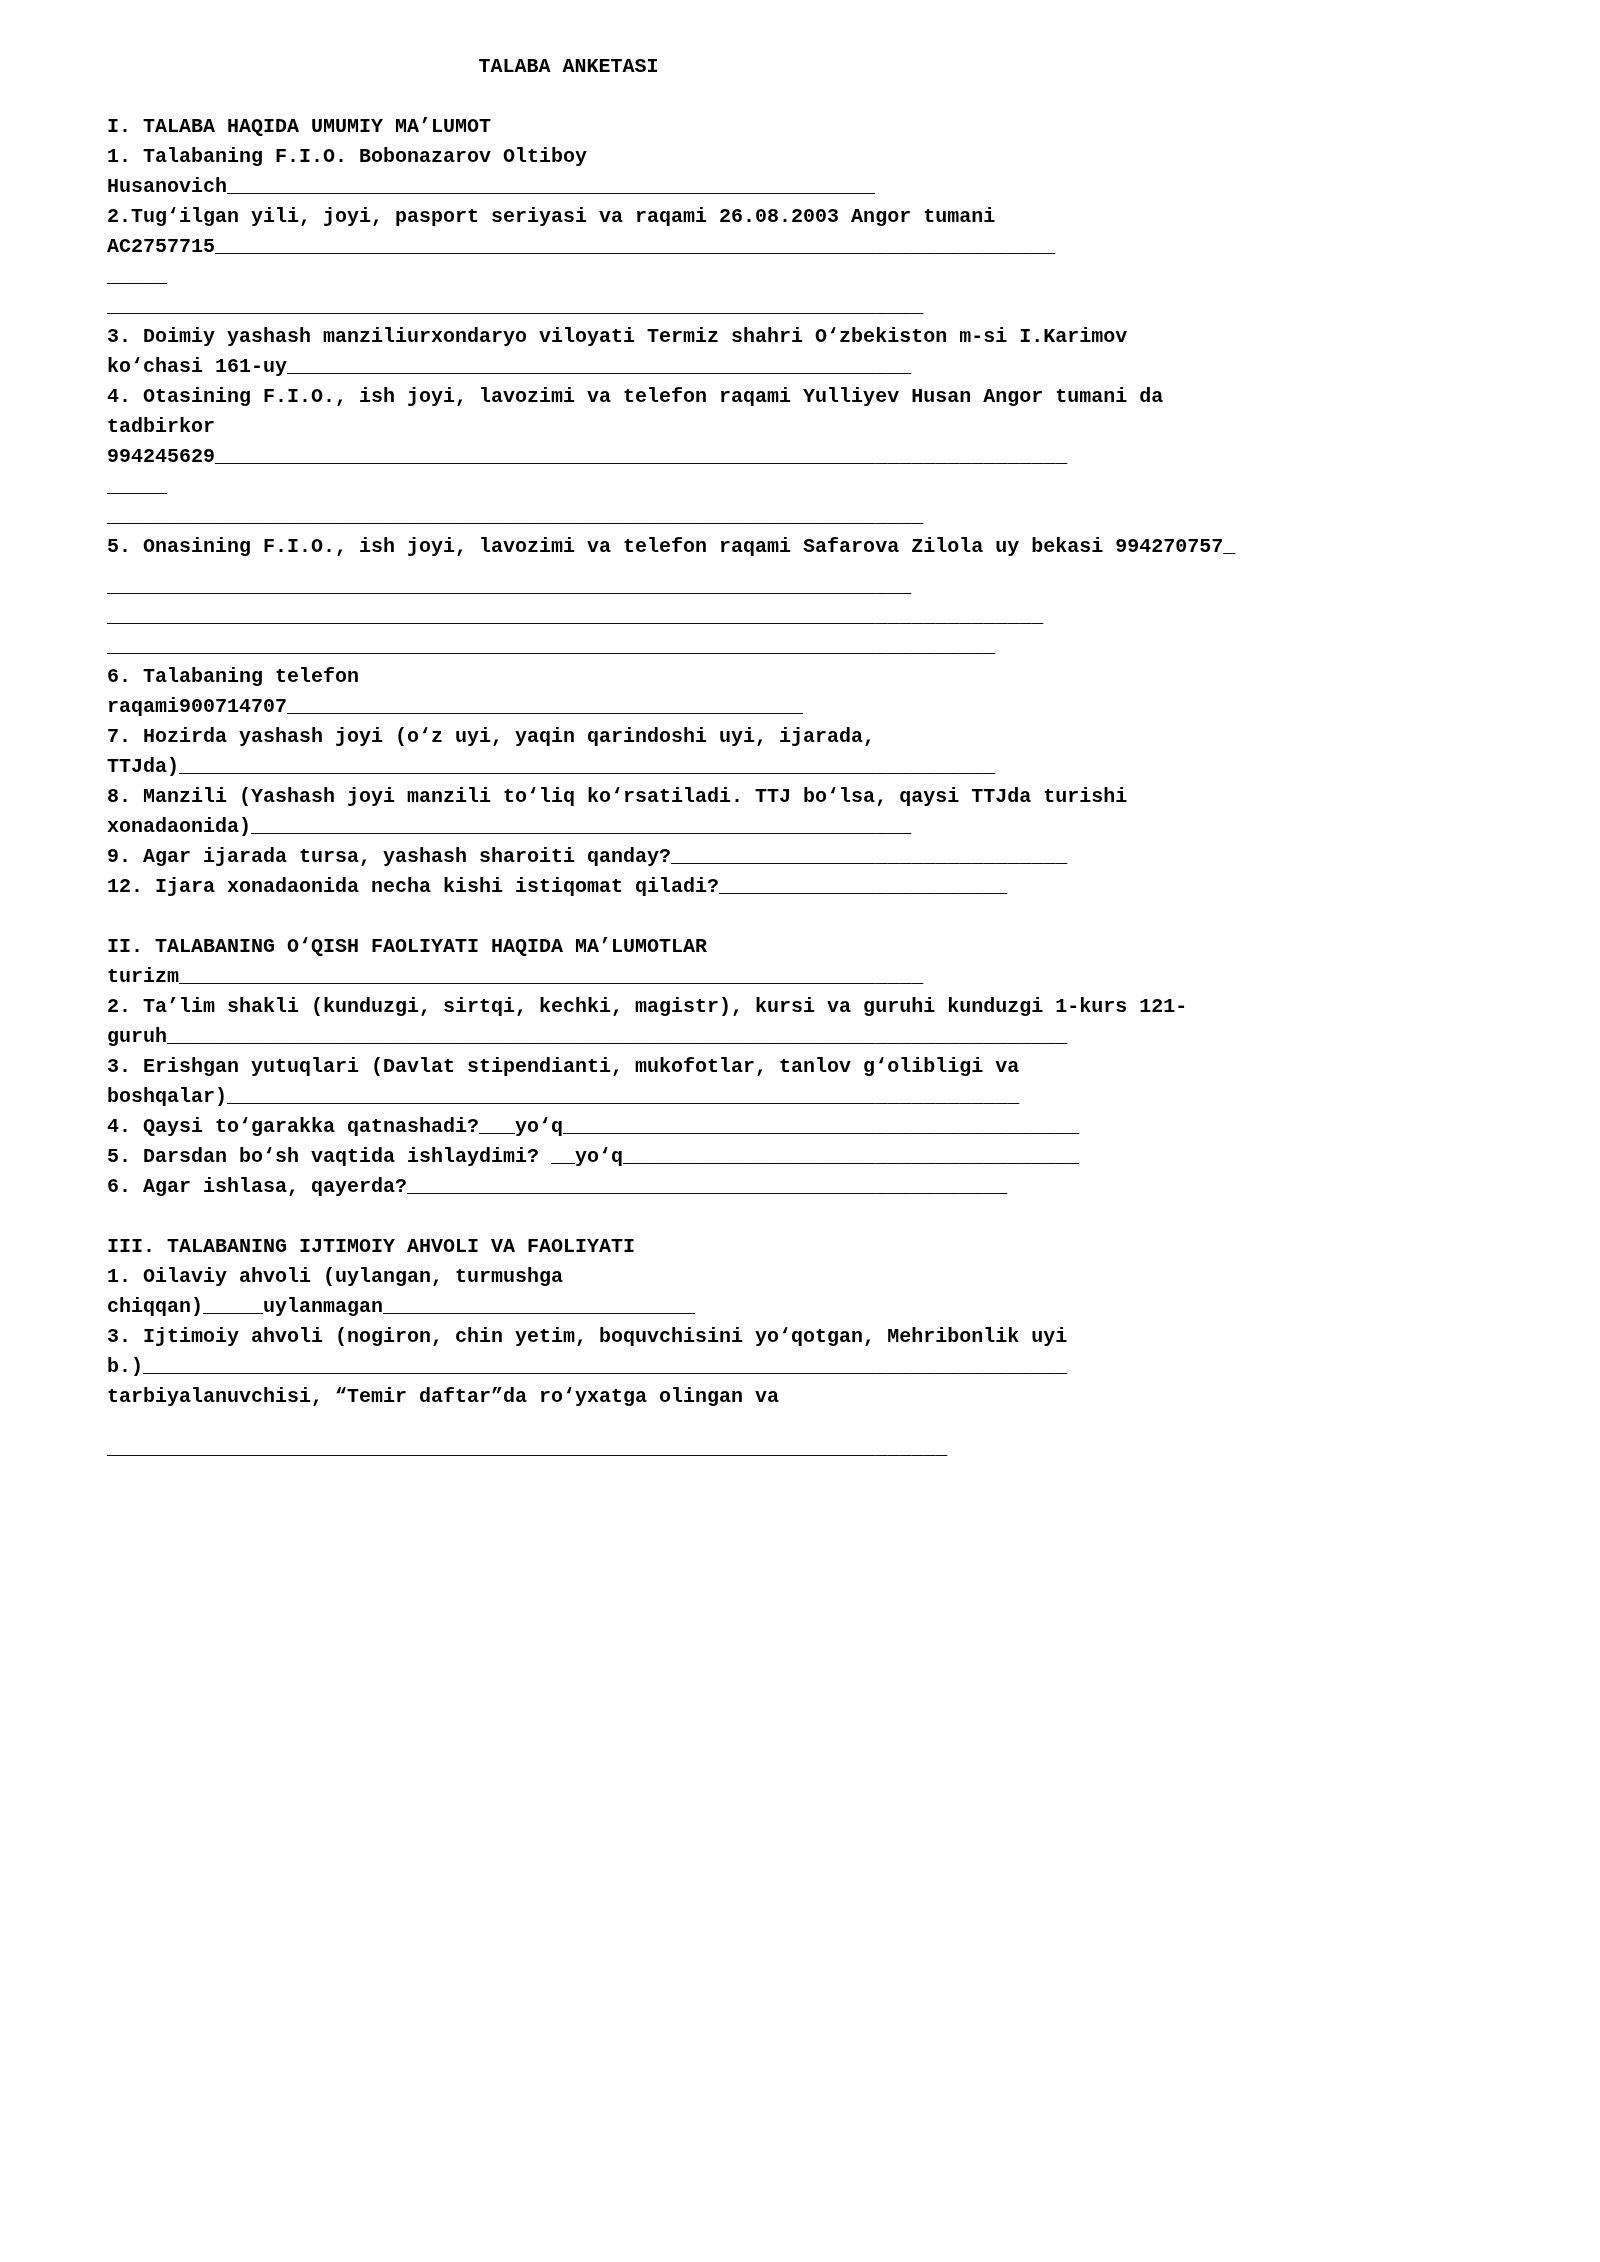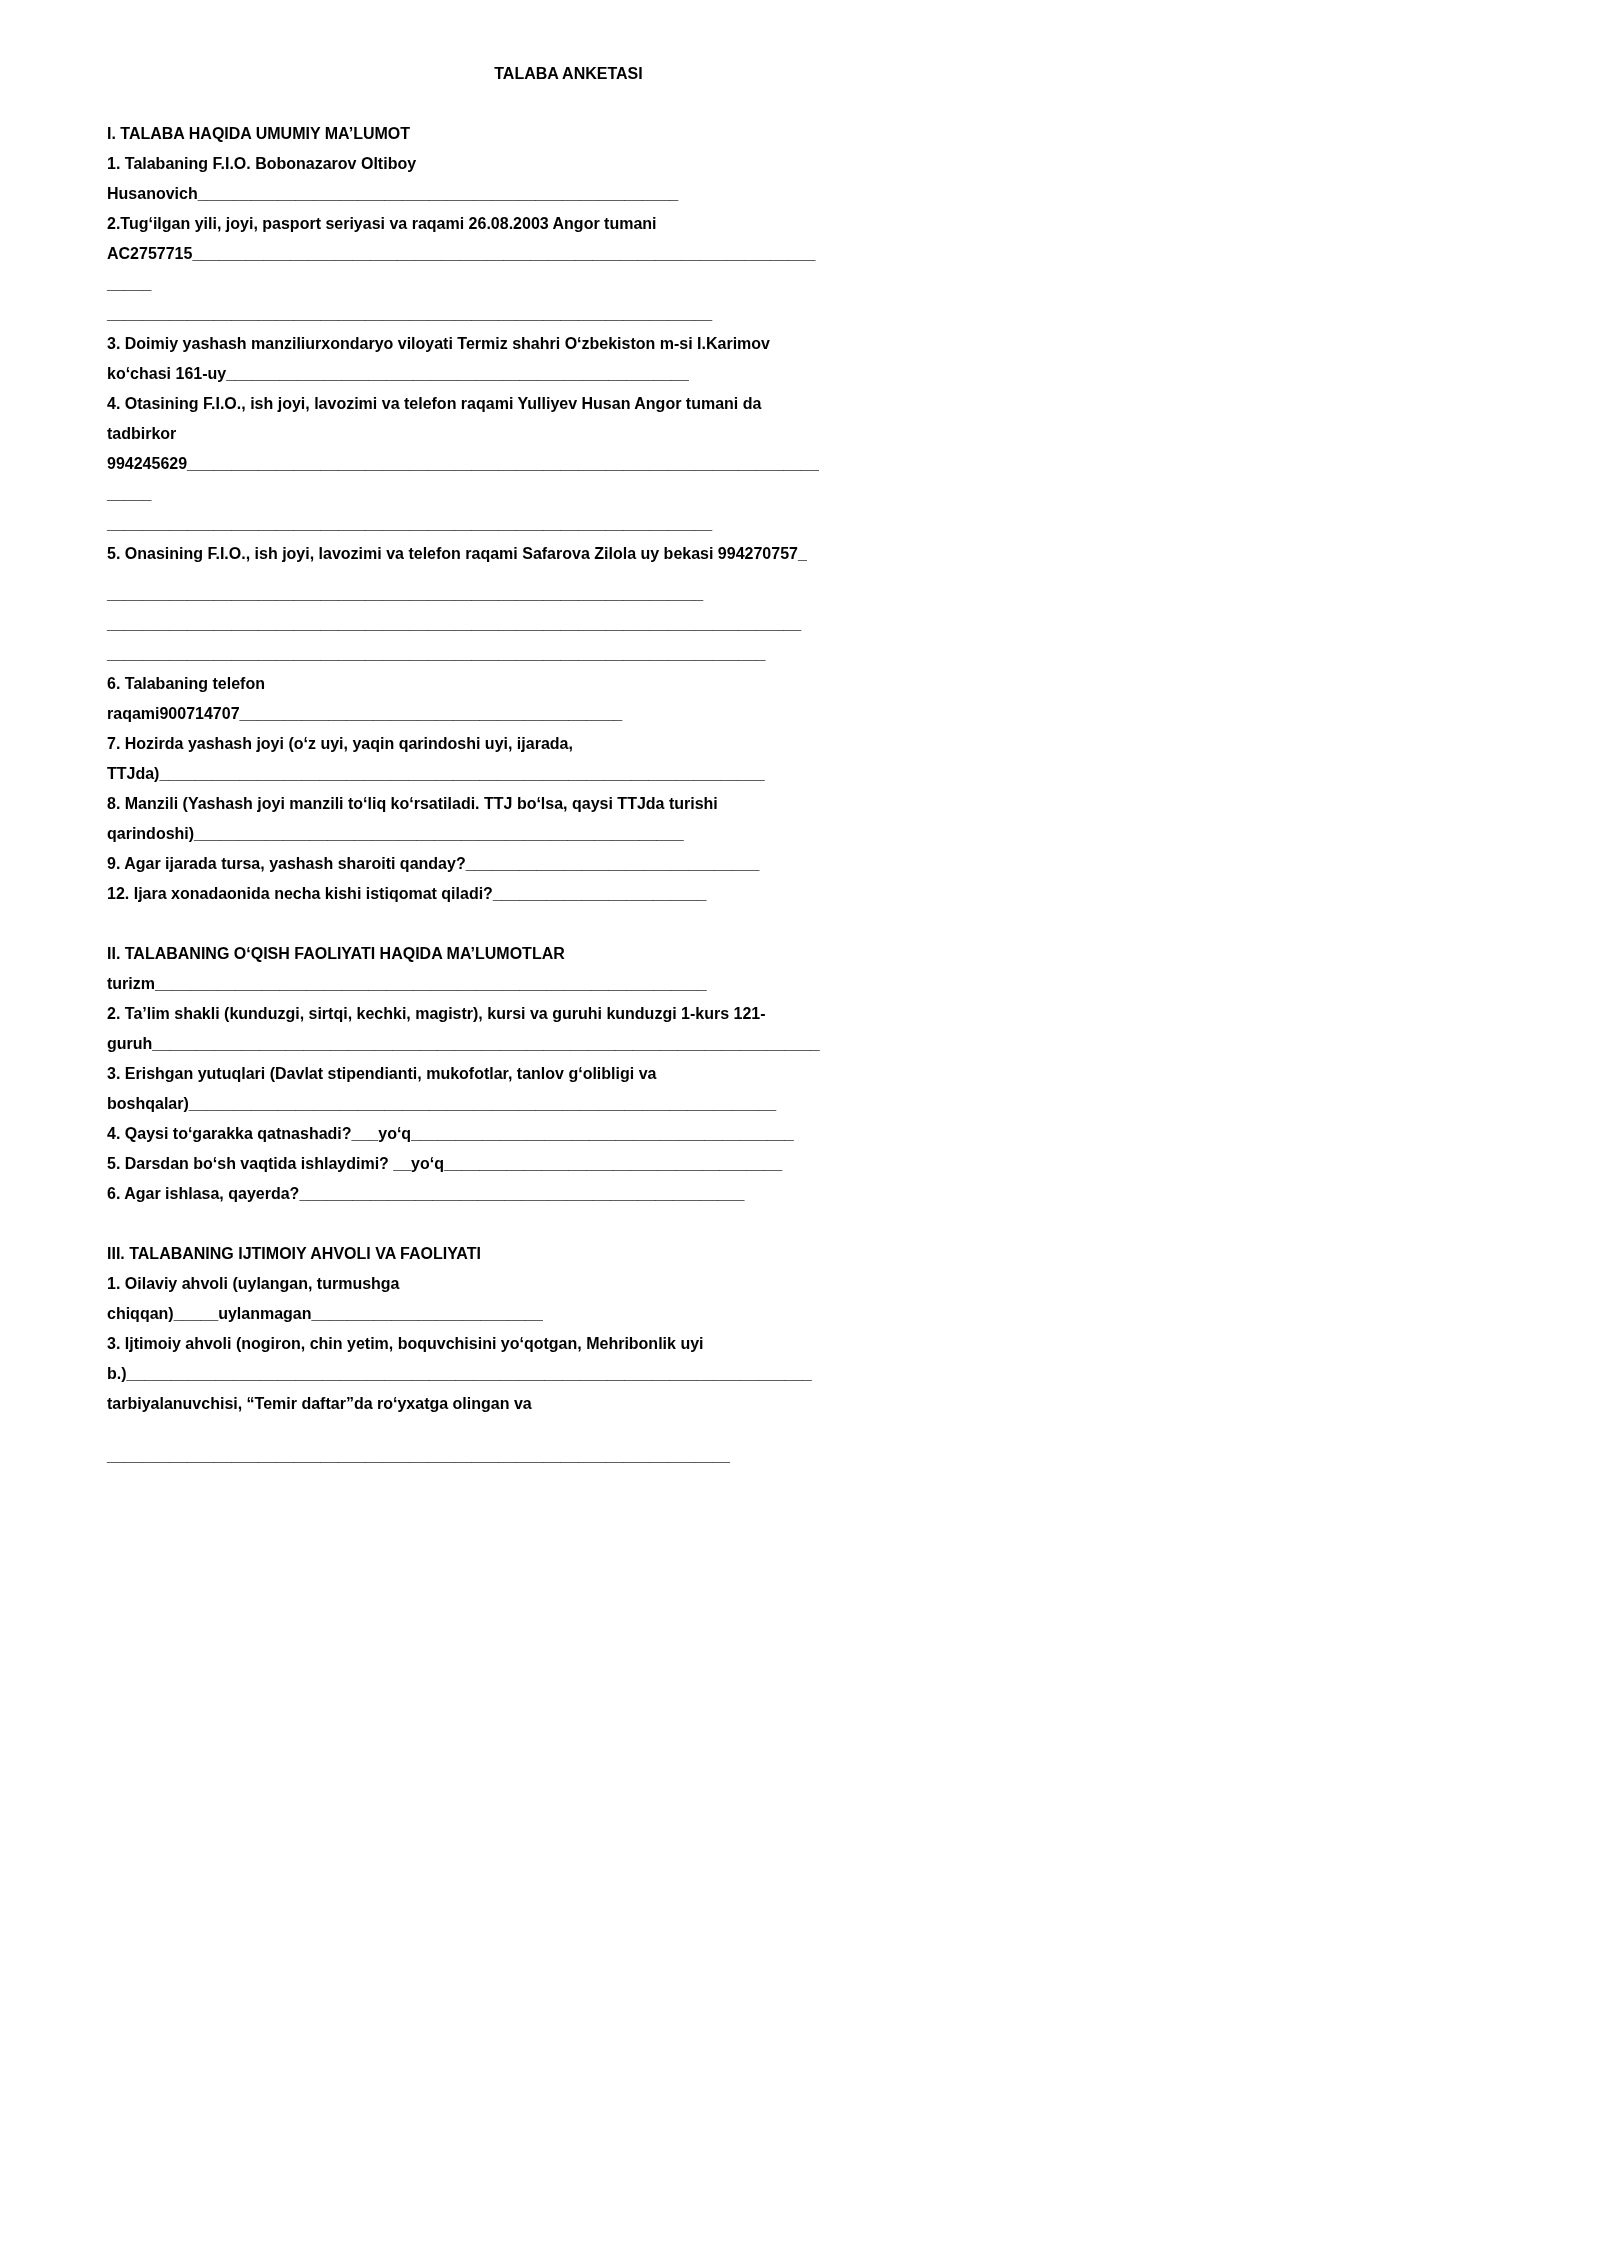--- a/index.html
+++ b/index.html
@@ -10,25 +10,25 @@
   .page {
     position: relative;
     width: 1600px;
     height: 2262px;
     background: #ffffff;
     overflow: hidden;
   }
   .doc {
     position: absolute;
     left: 107px;
-    top: 59px;
+    top: 52px;
     width: 923px;
-    font-family: Liberation Sans, sans-serif;
+    font-family: Liberation Mono, monospace;
     font-weight: 700;
-    font-size: 16px;
+    font-size: 20px;
     line-height: 30px;
     color: #000000;
   }
   .line {
     white-space: pre;
     min-height: 30px;
   }
   .title {
     text-align: center;
   }
@@ -70,21 +70,21 @@
       <div class="line body">5. Onasining F.I.O., ish joyi, lavozimi va telefon raqami Safarova Zilola uy bekasi 994270757_</div>
       <div class="line gap-sm"></div>
       <div class="line body">___________________________________________________________________</div>
       <div class="line body">______________________________________________________________________________</div>
       <div class="line body">__________________________________________________________________________</div>
       <div class="line body">6. Talabaning telefon</div>
       <div class="line body">raqami900714707___________________________________________</div>
       <div class="line body">7. Hozirda yashash joyi (o‘z uyi, yaqin qarindoshi uyi, ijarada,</div>
       <div class="line body">TTJda)____________________________________________________________________</div>
       <div class="line body">8. Manzili (Yashash joyi manzili to‘liq ko‘rsatiladi. TTJ bo‘lsa, qaysi TTJda turishi</div>
-      <div class="line body">qarindoshi)_______________________________________________________</div>
+      <div class="line body">xonadaonida)_______________________________________________________</div>
       <div class="line body">9. Agar ijarada tursa, yashash sharoiti qanday?_________________________________</div>
       <div class="line body">12. Ijara xonadaonida necha kishi istiqomat qiladi?________________________</div>
       <div class="line blank"></div>
       <div class="line heading">II. TALABANING O‘QISH FAOLIYATI HAQIDA MA’LUMOTLAR</div>
       <div class="line body">turizm______________________________________________________________</div>
       <div class="line body">2. Ta’lim shakli (kunduzgi, sirtqi, kechki, magistr), kursi va guruhi kunduzgi 1-kurs 121-</div>
       <div class="line body">guruh___________________________________________________________________________</div>
       <div class="line body">3. Erishgan yutuqlari (Davlat stipendianti, mukofotlar, tanlov g‘olibligi va</div>
       <div class="line body">boshqalar)__________________________________________________________________</div>
       <div class="line body">4. Qaysi to‘garakka qatnashadi?___yo‘q___________________________________________</div>

